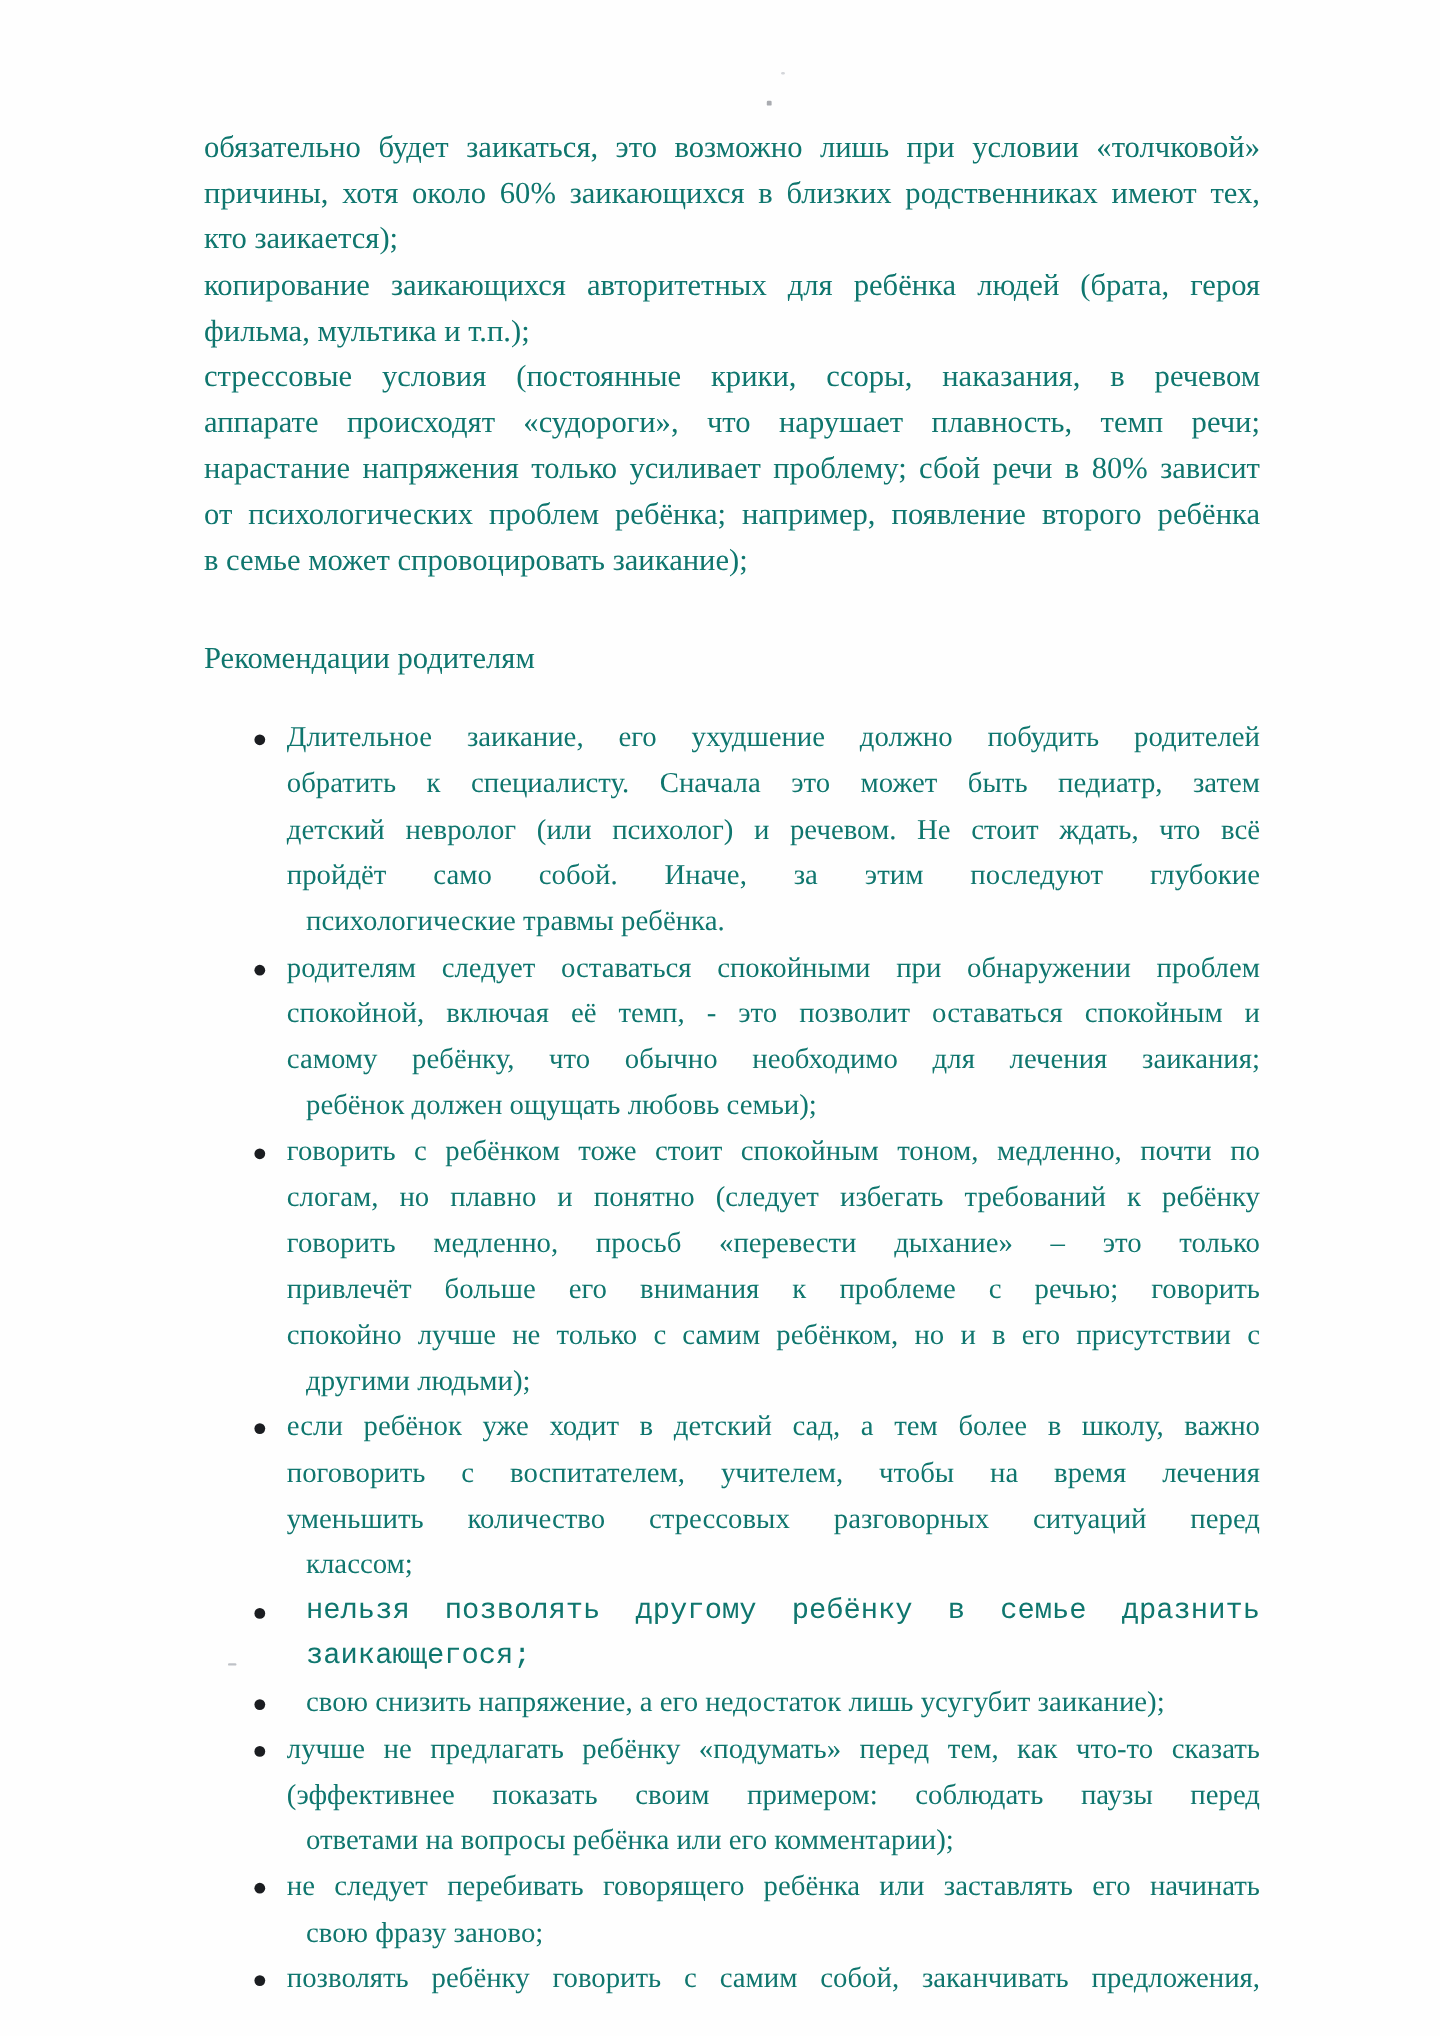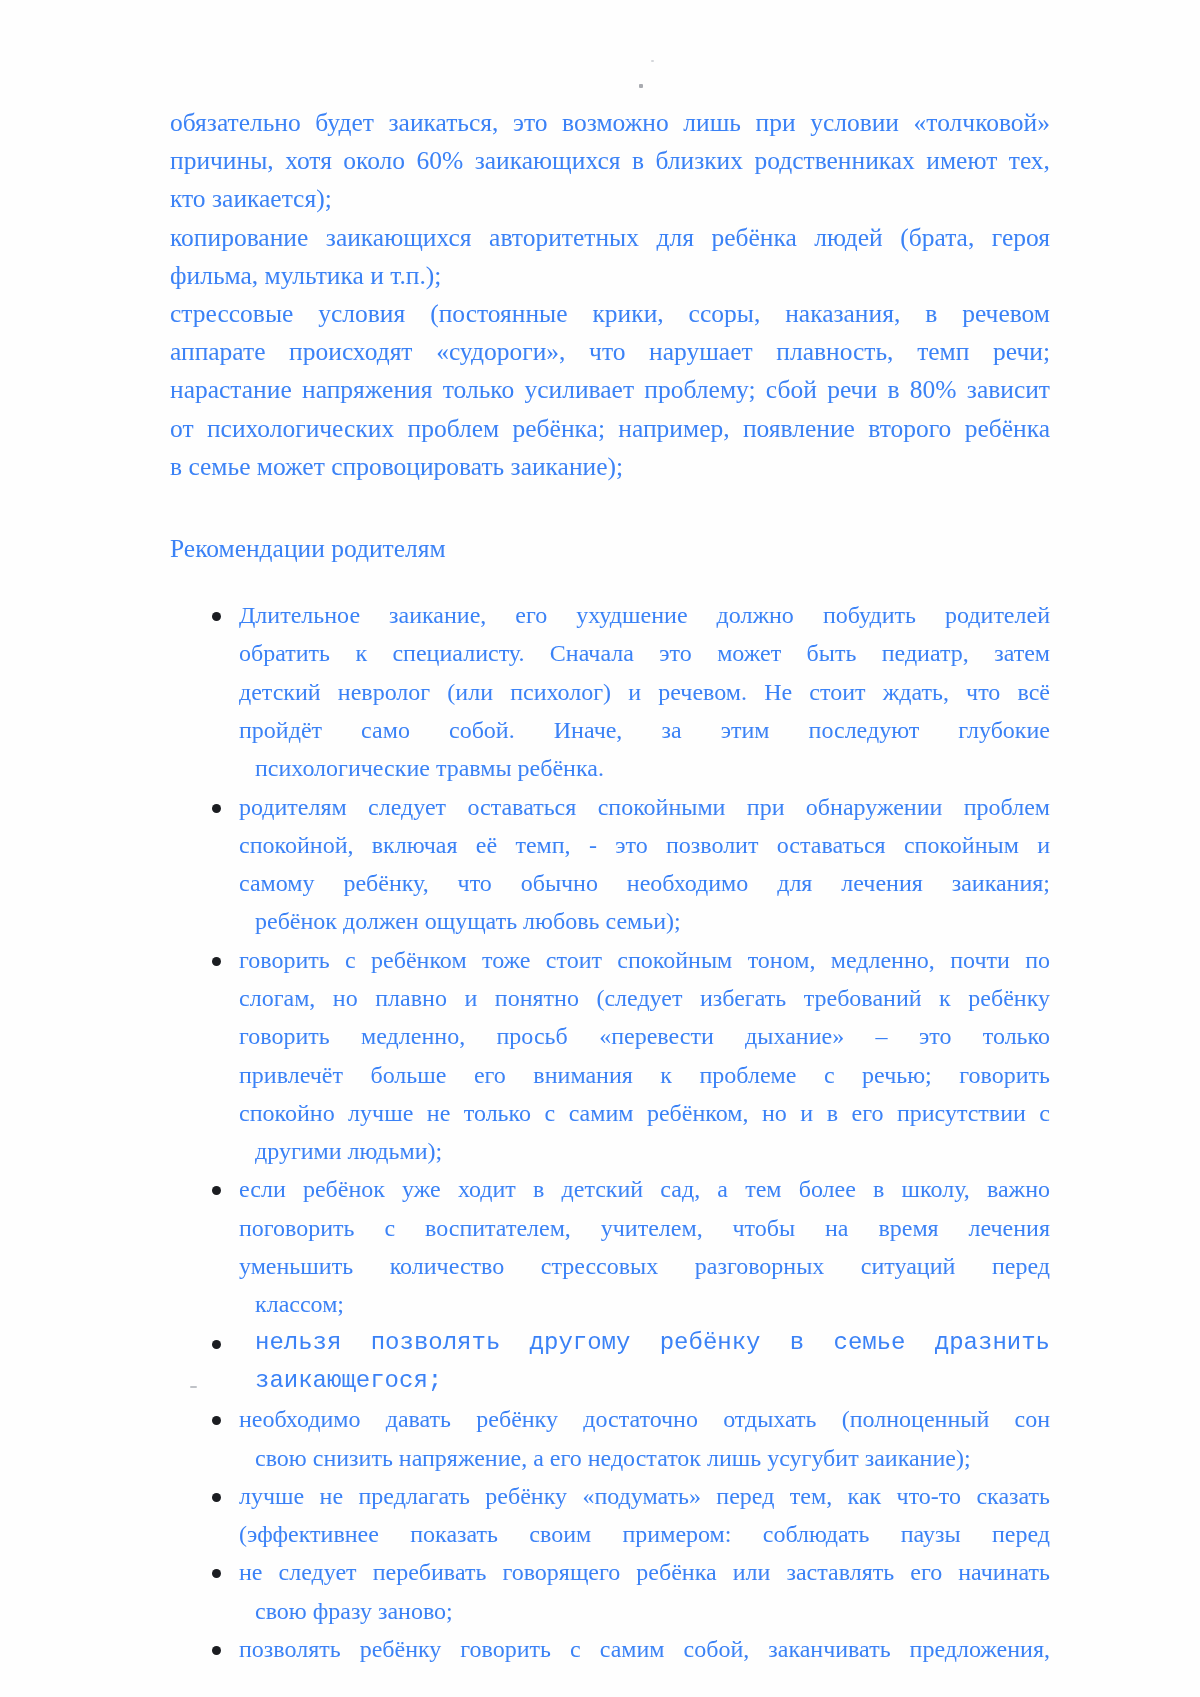--- a/index.html
+++ b/index.html
@@ -9,21 +9,21 @@
     background: #ffffff;
   }
   .page {
     position: relative;
     width: 1200px;
     height: 1697px;
     margin: 0 auto;
     background: #fefefe;
     overflow: hidden;
     font-family: "Liberation Serif", "DejaVu Serif", serif;
-    color: #3b82f6;
+    color: #0f766e;
   }
   
   .scan-speck {
     position: absolute;
     left: 639px;
     top: 84px;
     width: 4px;
     height: 4px;
     background: #8c8f95;
     border-radius: 1px;
@@ -182,29 +182,29 @@
         </li>
         <li class="rec-item single">
           <span class="bullet-dot"></span>
           <span class="rec-text">
             <span class="jline last">нельзя позволять другому ребёнку в семье дразнить заикающегося;</span>
           </span>
         </li>
         <li class="rec-item">
           <span class="bullet-dot"></span>
           <span class="rec-text">
-            <span class="jline">необходимо давать ребёнку достаточно отдыхать (полноценный сон</span>
             <span class="jline last">свою снизить напряжение, а его недостаток лишь усугубит заикание);</span>
           </span>
         </li>
         <li class="rec-item">
           <span class="bullet-dot"></span>
           <span class="rec-text">
             <span class="jline">лучше не предлагать ребёнку «подумать» перед тем, как что-то сказать</span>
             <span class="jline">(эффективнее показать своим примером: соблюдать паузы перед</span>
+            <span class="jline last">ответами на вопросы ребёнка или его комментарии);</span>
           </span>
         </li>
         <li class="rec-item">
           <span class="bullet-dot"></span>
           <span class="rec-text">
             <span class="jline">не следует перебивать говорящего ребёнка или заставлять его начинать</span>
             <span class="jline last">свою фразу заново;</span>
           </span>
         </li>
         <li class="rec-item">

